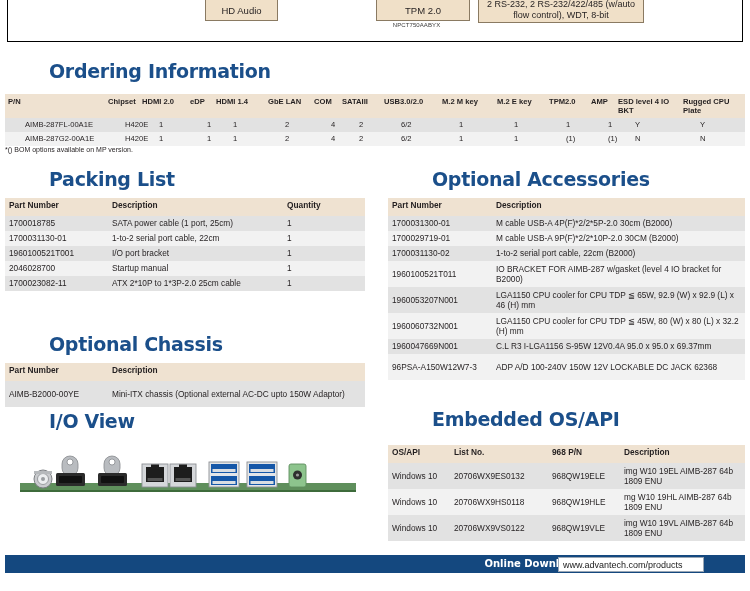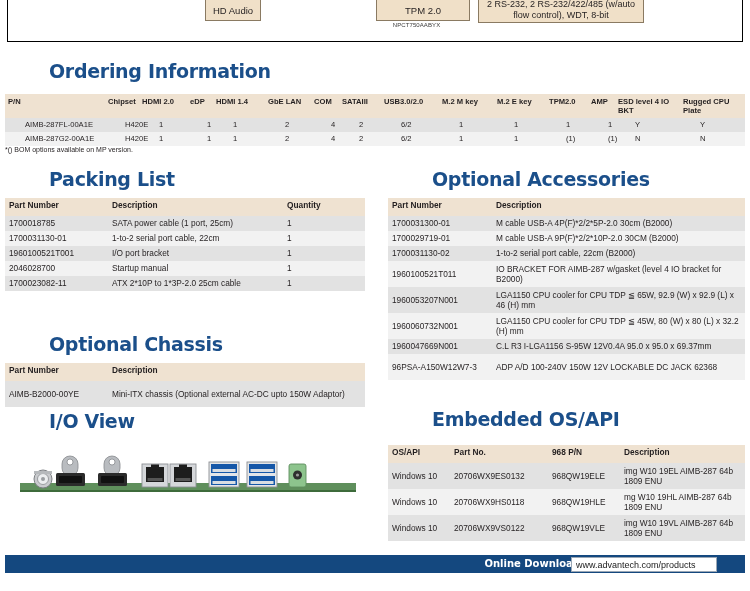--- a/index.html
+++ b/index.html
@@ -33,21 +33,21 @@
     border: 1px solid #8a7a62;
     box-sizing: border-box;
     display: flex;
     align-items: center;
     justify-content: center;
     text-align: center;
     font-size: 9.5px;
     line-height: 11px;
     color: #231f20;
   }
-  #blk-hdaudio { left: 205px; top: -1px; width: 56px; height: 22px; }
+  #blk-hdaudio { left: 205px; top: -1px; width: 73px; height: 22px; }
   #blk-tpm     { left: 376px; top: -1px; width: 94px; height: 22px; }
   #blk-serial  { left: 478px; top: -3px; width: 166px; height: 26px; font-size: 9px; padding: 0 2px; }
   #tpm-label {
     position: absolute;
     left: 376px; top: 22px; width: 81px;
     text-align: center;
     font-size: 6px;
     letter-spacing: .1px;
     color: #3a3a3a;
   }
@@ -128,21 +128,21 @@
     position: absolute;
     right: 170px;
     top: 558px;
     font-size: 10px;
     font-weight: bold;
     color: #ffffff;
     font-family: "DejaVu Sans", sans-serif;
   }
   #footer-url-box {
     position: absolute;
-    right: 33px;
+    right: 46px;
     top: 557px;
     width: 146px;
     height: 15px;
     background: #ffffff;
     border: 1px solid #9aa7b5;
     box-sizing: border-box;
     display: flex;
     align-items: center;
     padding-left: 4px;
     font-size: 9px;
@@ -420,21 +420,21 @@
 <table class="adv" id="tbl-os">
   <colgroup>
       <col style="width:62px">
       <col style="width:98px">
       <col style="width:72px">
       <col style="width:125px">
     </colgroup>
   <thead>
       <tr>
         <th>OS/API</th>
-        <th>Part No.</th>
+        <th>List No.</th>
         <th>968 P/N</th>
         <th>Description</th>
       </tr>
     </thead>
   <tbody>
       <tr style="height: 26px;">
         <td>Windows 10</td>
         <td>20706WX9ES0132</td>
         <td>968QW19ELE</td>
         <td>img W10 19EL AIMB-287 64b 1809 ENU</td>

